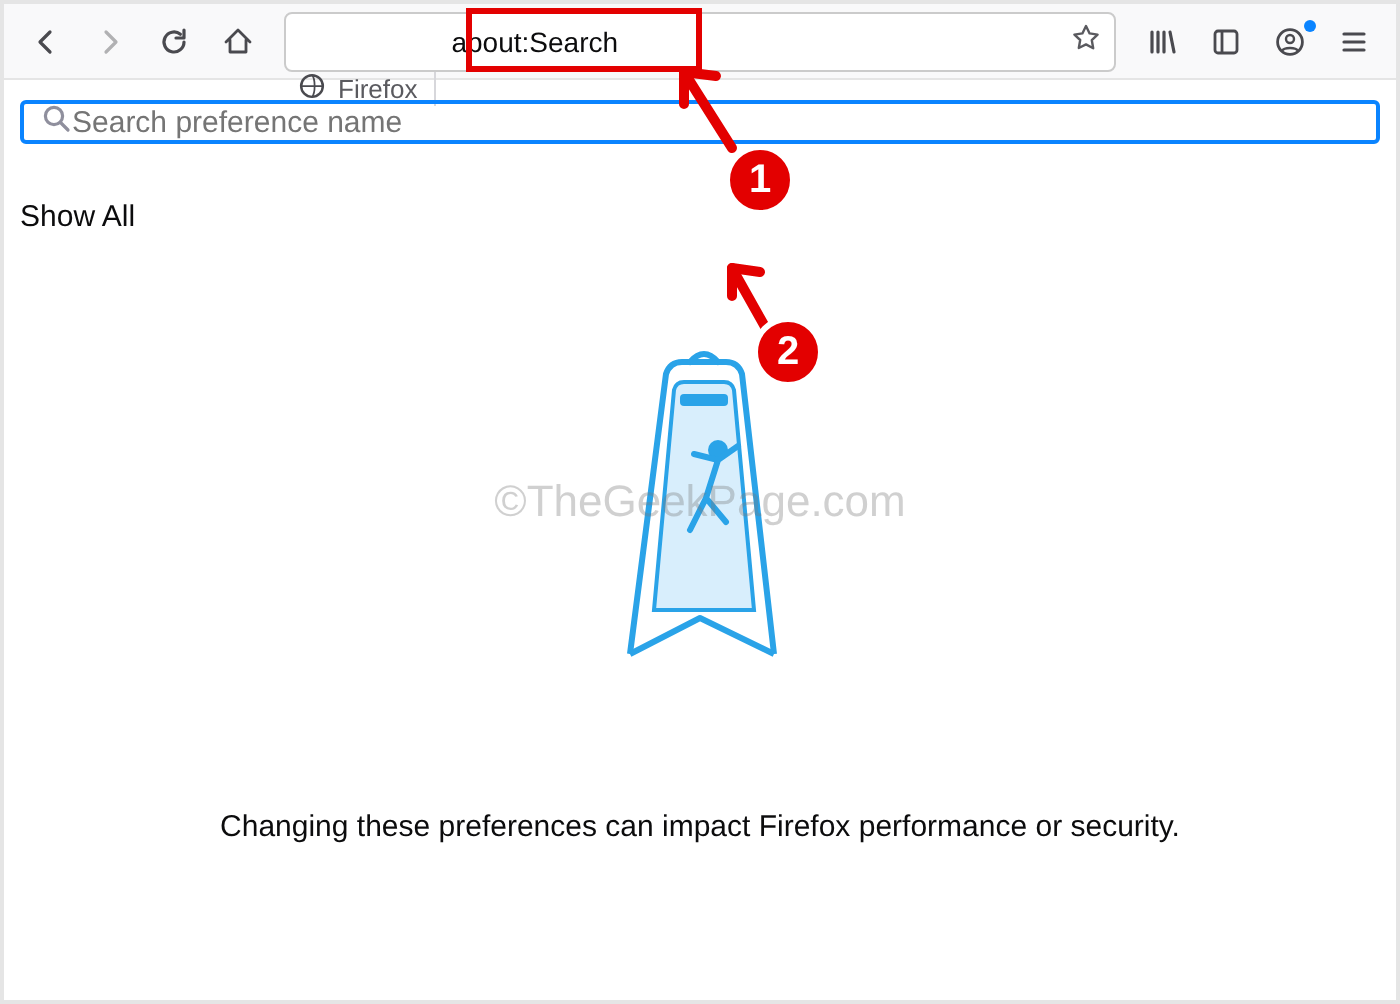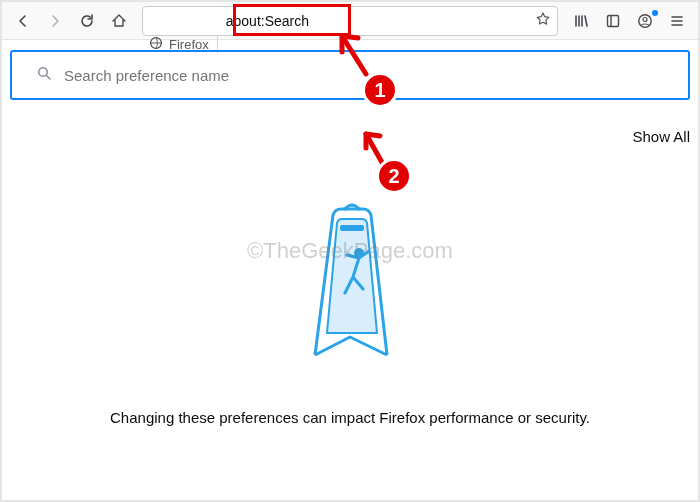--- a/index.html
+++ b/index.html
@@ -65,37 +65,37 @@
     display: flex;
     align-items: center;
     gap: 2px;
   }
   .content {
     position: relative;
     padding: 10px 8px 0 8px;
   }
   .search-box {
     width: 100%;
-    height: 50px;
+    height: 22px;
     border: 2px solid #0a84ff;
     border-radius: 3px;
     display: flex;
     align-items: center;
-    padding: 0 24px;
-    gap: 12px;
+    padding: 0 8px;
+    gap: 0;
   }
   .search-box input {
     flex: 1;
     border: none;
     outline: none;
     font-size: 15px;
     color: #737373;
   }
   .showall {
-    text-align: right;
+    text-align: left;
     margin-top: 28px;
     font-size: 15px;
     color: #0c0c0d;
   }
   .illustration {
     display: flex;
     justify-content: center;
     margin-top: 50px;
   }
   .watermark {
@@ -104,21 +104,21 @@
     left: 0;
     right: 0;
     text-align: center;
     font-size: 22px;
     color: rgba(120,120,120,0.35);
     font-weight: 500;
     pointer-events: none;
   }
   .caption {
     text-align: center;
-    margin-top: 44px;
+    margin-top: 68px;
     font-size: 15px;
     color: #0c0c0d;
   }
   
   .annot-box {
     position: absolute;
     border: 3px solid #e30000;
     pointer-events: none;
   }
   .annot-arrow {

